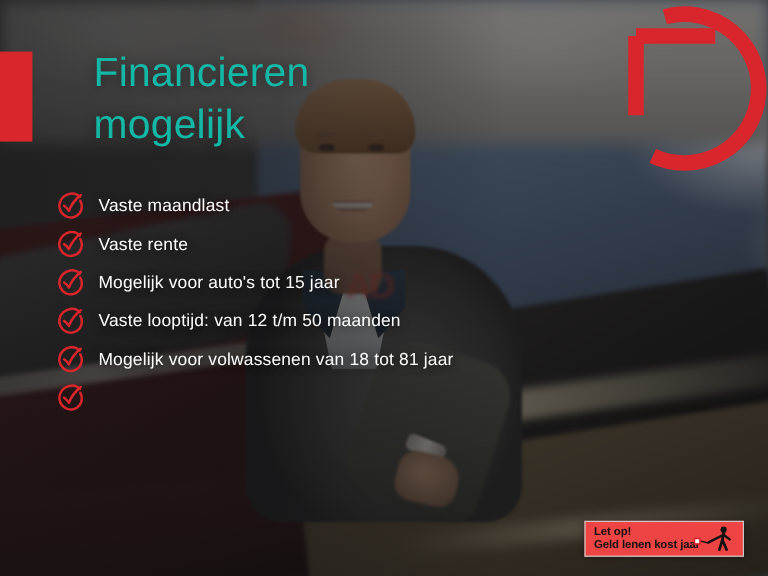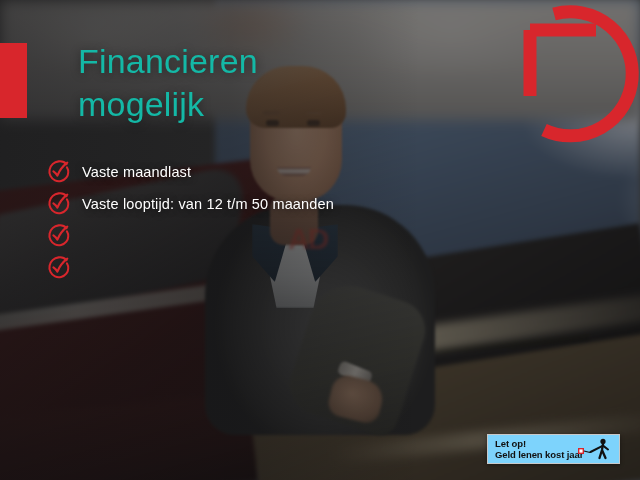--- a/index.html
+++ b/index.html
@@ -238,21 +238,21 @@
     font-weight: 400;
     letter-spacing: .15px;
     text-shadow: 0 1px 7px rgba(0,0,0,.6);
     white-space: nowrap;
   }
 
   
   .afm {
     position: absolute; left: 487px; top: 434px;
     width: 131px; height: 28px;
-    background: #7dd3fc;
+    background: #ef4444;
     border: 1px solid #c8c8c8;
     display: flex; align-items: center;
     box-shadow: 0 1px 4px rgba(0,0,0,.4);
   }
   .afm-text {
     margin-left: 7px;
     color: #111;
     font-weight: 700;
     font-size: 9.5px;
     line-height: 11.5px;
@@ -312,36 +312,51 @@
   <div class="checklist">
 
     <div class="check-item">
       <svg class="check-icon" viewBox="0 0 26 26">
         <path d="M20.5 5.2 C18.6 3 15.6 2 12.6 2.4 C8.2 3 4.5 6.3 3.6 10.6 C2.7 14.9 5 19.5 9 21.4 C12.8 23.2 17.7 22 20.3 18.7 C22.6 15.8 22.8 11.4 20.9 8.3" fill="none" stroke="#d8262c" stroke-width="2.1" stroke-linecap="round"></path>
         <path d="M7.4 12.4 C8.9 13.4 10.3 14.8 11.4 16.6 C13.3 11.7 16.5 7.2 21.3 3.6" fill="none" stroke="#d8262c" stroke-width="2.1" stroke-linecap="round" stroke-linejoin="round"></path>
       </svg>
       <span class="check-label">Vaste maandlast</span>
     </div>
 
-
-
+    <div class="check-item">
+      <svg class="check-icon" viewBox="0 0 26 26">
+        <path d="M20.5 5.2 C18.6 3 15.6 2 12.6 2.4 C8.2 3 4.5 6.3 3.6 10.6 C2.7 14.9 5 19.5 9 21.4 C12.8 23.2 17.7 22 20.3 18.7 C22.6 15.8 22.8 11.4 20.9 8.3" fill="none" stroke="#d8262c" stroke-width="2.1" stroke-linecap="round"></path>
+        <path d="M7.4 12.4 C8.9 13.4 10.3 14.8 11.4 16.6 C13.3 11.7 16.5 7.2 21.3 3.6" fill="none" stroke="#d8262c" stroke-width="2.1" stroke-linecap="round" stroke-linejoin="round"></path>
+      </svg>
+      <span class="check-label">Vaste rente</span>
+    </div>
+
+
+    <div class="check-item">
+      <svg class="check-icon" viewBox="0 0 26 26">
+        <path d="M20.5 5.2 C18.6 3 15.6 2 12.6 2.4 C8.2 3 4.5 6.3 3.6 10.6 C2.7 14.9 5 19.5 9 21.4 C12.8 23.2 17.7 22 20.3 18.7 C22.6 15.8 22.8 11.4 20.9 8.3" fill="none" stroke="#d8262c" stroke-width="2.1" stroke-linecap="round"></path>
+        <path d="M7.4 12.4 C8.9 13.4 10.3 14.8 11.4 16.6 C13.3 11.7 16.5 7.2 21.3 3.6" fill="none" stroke="#d8262c" stroke-width="2.1" stroke-linecap="round" stroke-linejoin="round"></path>
+      </svg>
+      <span class="check-label">Mogelijk voor auto's tot 15 jaar</span>
+    </div>
 
     <div class="check-item">
       <svg class="check-icon" viewBox="0 0 26 26">
         <path d="M20.5 5.2 C18.6 3 15.6 2 12.6 2.4 C8.2 3 4.5 6.3 3.6 10.6 C2.7 14.9 5 19.5 9 21.4 C12.8 23.2 17.7 22 20.3 18.7 C22.6 15.8 22.8 11.4 20.9 8.3" fill="none" stroke="#d8262c" stroke-width="2.1" stroke-linecap="round"></path>
         <path d="M7.4 12.4 C8.9 13.4 10.3 14.8 11.4 16.6 C13.3 11.7 16.5 7.2 21.3 3.6" fill="none" stroke="#d8262c" stroke-width="2.1" stroke-linecap="round" stroke-linejoin="round"></path>
       </svg>
       <span class="check-label">Vaste looptijd: van 12 t/m 50 maanden</span>
     </div>
 
     <div class="check-item">
       <svg class="check-icon" viewBox="0 0 26 26">
         <path d="M20.5 5.2 C18.6 3 15.6 2 12.6 2.4 C8.2 3 4.5 6.3 3.6 10.6 C2.7 14.9 5 19.5 9 21.4 C12.8 23.2 17.7 22 20.3 18.7 C22.6 15.8 22.8 11.4 20.9 8.3" fill="none" stroke="#d8262c" stroke-width="2.1" stroke-linecap="round"></path>
         <path d="M7.4 12.4 C8.9 13.4 10.3 14.8 11.4 16.6 C13.3 11.7 16.5 7.2 21.3 3.6" fill="none" stroke="#d8262c" stroke-width="2.1" stroke-linecap="round" stroke-linejoin="round"></path>
       </svg>
+      <span class="check-label">Mogelijk voor volwassenen van 18 tot 81 jaar</span>
     </div>
 
     <div class="check-item">
       <svg class="check-icon" viewBox="0 0 26 26">
         <path d="M20.5 5.2 C18.6 3 15.6 2 12.6 2.4 C8.2 3 4.5 6.3 3.6 10.6 C2.7 14.9 5 19.5 9 21.4 C12.8 23.2 17.7 22 20.3 18.7 C22.6 15.8 22.8 11.4 20.9 8.3" fill="none" stroke="#d8262c" stroke-width="2.1" stroke-linecap="round"></path>
         <path d="M7.4 12.4 C8.9 13.4 10.3 14.8 11.4 16.6 C13.3 11.7 16.5 7.2 21.3 3.6" fill="none" stroke="#d8262c" stroke-width="2.1" stroke-linecap="round" stroke-linejoin="round"></path>
       </svg>
     </div>
 
 

